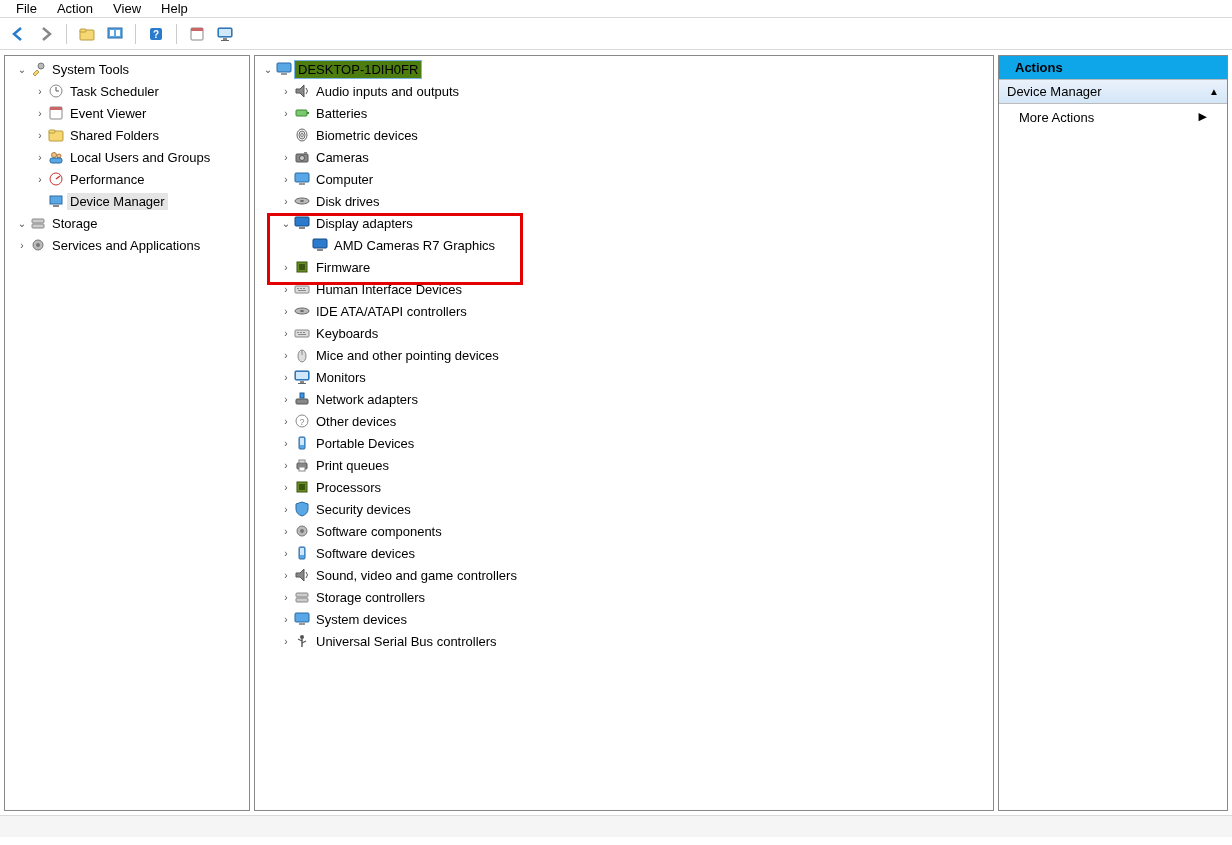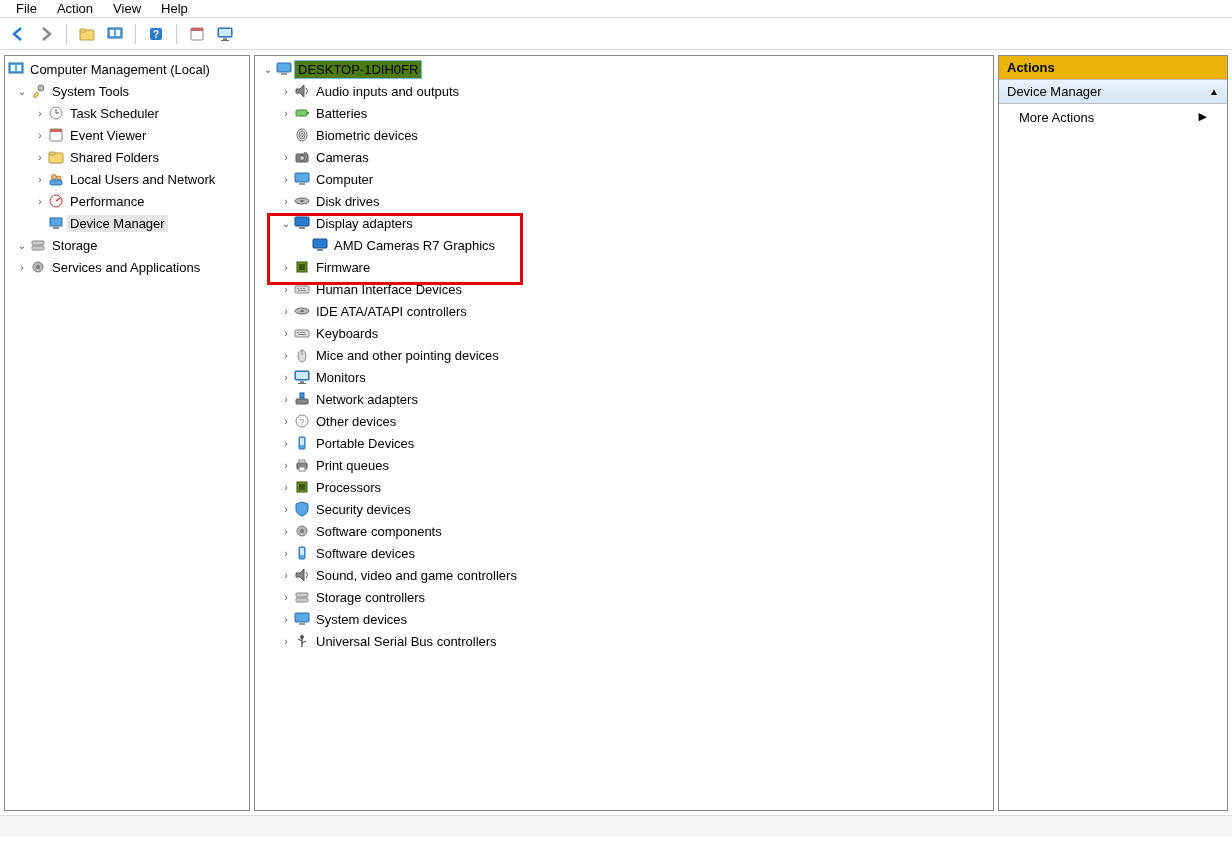--- a/index.html
+++ b/index.html
@@ -84,23 +84,23 @@
   }
   .node-label { padding: 1px 3px; }
   .node-label.selected {
     background: #4d7c0f;
     outline: 1px solid #7bb7e6;
   }
   .node-label.selected-gray {
     background: #e5e5e5;
   }
   .actions-header {
-    background: #eab308;
+    background: #0ea5e9;
     border-bottom: 1px solid #bbb;
-    padding: 4px 8px;
+    padding: 4px 16px;
     font-weight: 600;
   }
   .actions-section {
     background: linear-gradient(#eaf2fb,#d4e6f7);
     border-bottom: 1px solid #bbb;
     padding: 4px 8px;
     display:flex;
     justify-content: space-between;
     align-items: center;
   }
@@ -304,26 +304,20 @@
       <svg class="tb-icon">
         <use href="#ic-monitor"></use>
       </svg>
     </div>
 </div>
 
 <div class="main">
 
   <div class="pane left-pane">
     <div class="tree">
-      <div class="node-row" style="padding-left:2px">
-        <svg class="node-icon">
-            <use href="#ic-mgmt"></use>
-          </svg>
-        <span class="node-label">Computer Management (Local)</span>
-      </div>
       <div class="node-row" style="padding-left:10px">
         <span class="expander">⌄</span>
         <svg class="node-icon">
             <use href="#ic-tools"></use>
           </svg>
         <span class="node-label">System Tools</span>
       </div>
       <div class="node-row" style="padding-left:28px">
         <span class="expander">›</span>
         <svg class="node-icon">
@@ -343,21 +337,21 @@
         <svg class="node-icon">
             <use href="#ic-folder"></use>
           </svg>
         <span class="node-label">Shared Folders</span>
       </div>
       <div class="node-row" style="padding-left:28px">
         <span class="expander">›</span>
         <svg class="node-icon">
             <use href="#ic-users"></use>
           </svg>
-        <span class="node-label">Local Users and Network</span>
+        <span class="node-label">Local Users and Groups</span>
       </div>
       <div class="node-row" style="padding-left:28px">
         <span class="expander">›</span>
         <svg class="node-icon">
             <use href="#ic-perf"></use>
           </svg>
         <span class="node-label">Performance</span>
       </div>
       <div class="node-row" style="padding-left:42px">
         <svg class="node-icon">

